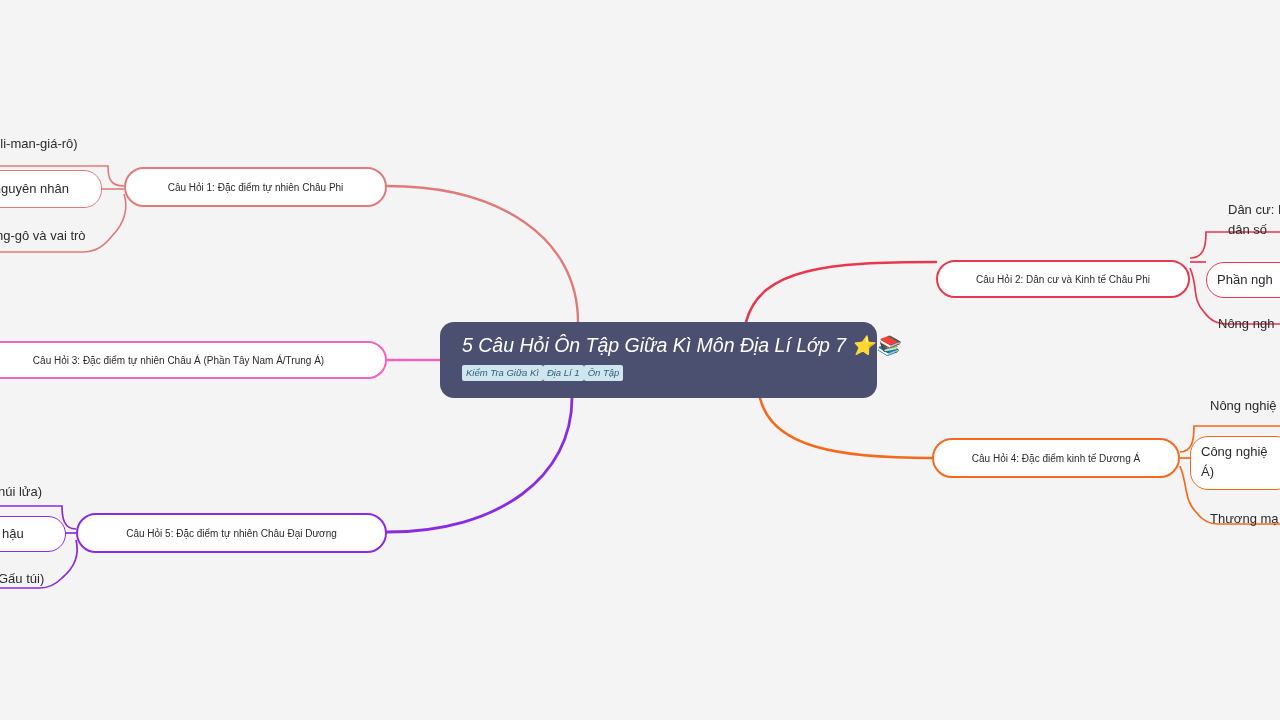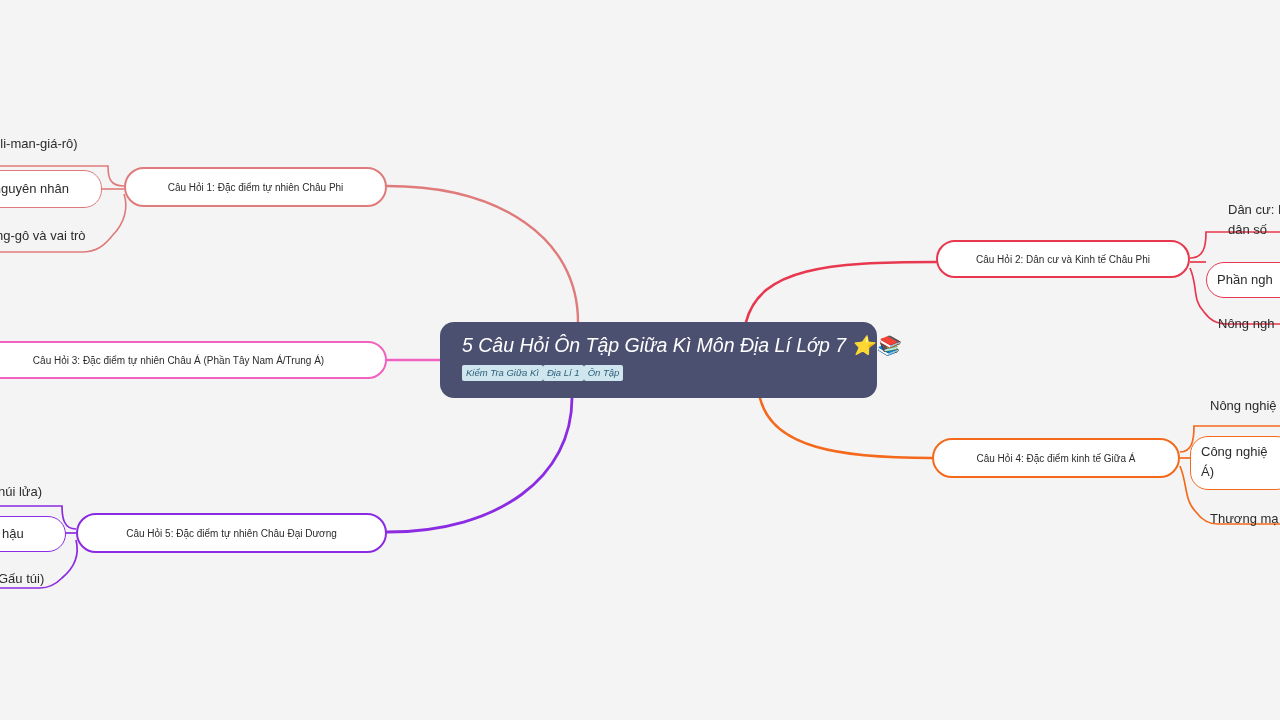--- a/index.html
+++ b/index.html
@@ -155,40 +155,40 @@
   <div class="subnode underline" style="left:-14px; top:130px; width:118px; height:28px; border-bottom-color:transparent;">
     <span class="txt">-li-man-giá-rô)</span>
   </div>
   <div class="subnode boxed" style="left:-28px; top:170px; width:130px; height:38px; border-color:#e07b7b;">
     <span class="txt">à nguyên nhân</span>
   </div>
   <div class="subnode" style="left:-14px; top:222px; width:126px; height:28px;">
     <span class="txt">ng-gô và vai trò</span>
   </div>
 
-  <div class="branch" style="left:936px; top:240px; width:254px; height:38px; border-color:#e8384f;">
+  <div class="branch" style="left:936px; top:260px; width:254px; height:38px; border-color:#e8384f;">
     <span>Câu Hỏi 2: Dân cư và Kinh tế Châu Phi</span>
   </div>
   <div class="subnode wrap" style="left:1218px; top:198px; width:80px; height:42px; flex-direction:column;">
     <span class="txt">Dân cư: P</span>
     <span class="txt">dân số</span>
   </div>
   <div class="subnode boxed" style="left:1206px; top:262px; width:100px; height:36px; border-color:#e8384f;">
     <span class="txt">Phần ngh</span>
   </div>
   <div class="subnode" style="left:1208px; top:310px; width:90px; height:28px;">
     <span class="txt">Nông ngh</span>
   </div>
 
   <div class="branch" style="left:-30px; top:341px; width:417px; height:38px; border-color:#f062c0;">
     <span>Câu Hỏi 3: Đặc điểm tự nhiên Châu Á (Phần Tây Nam Á/Trung Á)</span>
   </div>
 
   <div class="branch" style="left:932px; top:438px; width:248px; height:40px; border-color:#f4691b;">
-    <span>Câu Hỏi 4: Đặc điểm kinh tế Giữa Á</span>
+    <span>Câu Hỏi 4: Đặc điểm kinh tế Dương Á</span>
   </div>
   <div class="subnode" style="left:1200px; top:392px; width:92px; height:28px;">
     <span class="txt">Nông nghiệ</span>
   </div>
   <div class="subnode boxed wrap" style="left:1190px; top:436px; width:104px; height:54px; border-color:#f4691b; flex-direction:column; padding-top:5px;">
     <span class="txt">Công nghiệ</span>
     <span class="txt">Á)</span>
   </div>
   <div class="subnode" style="left:1200px; top:505px; width:92px; height:28px;">
     <span class="txt">Thương mạ</span>

